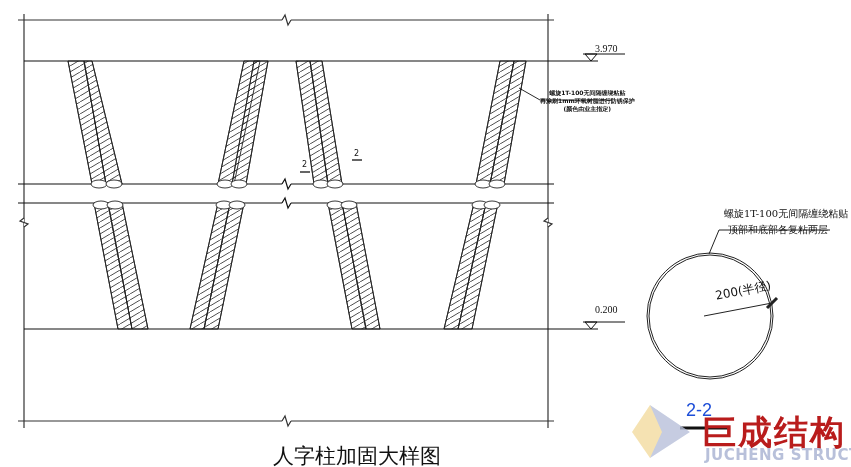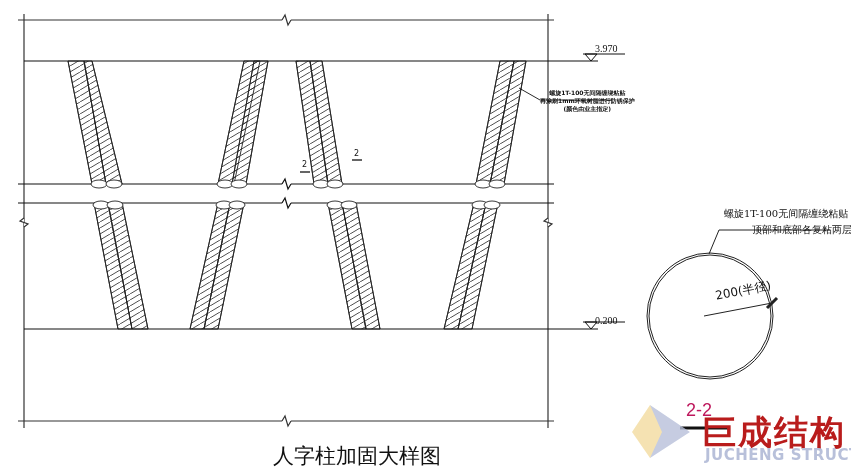--- a/index.html
+++ b/index.html
@@ -4,21 +4,21 @@
 <style>
   html, body { margin:0; padding:0; background:#ffffff; }
   body { width:851px; height:467px; position:relative; overflow:hidden;
          font-family: "DejaVu Sans", "Liberation Sans", sans-serif; }
   #drawing { position:absolute; left:0; top:0; }
   .lbl { position:absolute; color:#111; white-space:nowrap; }
   .elev { font-size:10px; font-family:Liberation Serif, serif; }
   .note-small { font-size:6px; line-height:8px; font-weight:bold; text-align:center; }
   .note-mid { font-size:10px; line-height:15px; font-family:"DejaVu Serif", serif; }
   .title { font-size:21px; font-family:"DejaVu Sans", sans-serif; color:#111;margin-top:11px; }
-  .section { font-size:18px; font-family:"Liberation Sans", sans-serif; color:#be185d; }
+  .section { font-size:18px; font-family:"Liberation Sans", sans-serif; color:#1d4ed8; }
   .wm-cn { font-size:34px; font-weight:bold; color:#b91c1c; letter-spacing:2px; font-family:Liberation Serif, serif; }
   .wm-en { font-size:15px; font-weight:bold; color:#b8c0da; letter-spacing:0.5px; font-family:"DejaVu Sans", sans-serif; }
 </style>
 </head>
 <body>
 
 <svg id="drawing" width="851" height="467" viewBox="0 0 851 467" xmlns="http://www.w3.org/2000/svg">
   <defs>
     <pattern id="spiral" patternUnits="userSpaceOnUse" width="10" height="6">
       <path d="M0,6 L10,0" stroke="#222" stroke-width="0.8"></path>
@@ -167,33 +167,33 @@
     <line x1="680" y1="428" x2="730" y2="428" stroke-width="3"></line>
   </g>
 
   <g opacity="0.8">
     <polygon points="632,432 650,405 668,432 650,458" fill="#f3dca0"></polygon>
     <polygon points="650,405 690,432 650,458 662,432" fill="#b8c0da"></polygon>
   </g>
 </svg>
 
 <div class="lbl elev" style="left:595px; top:43px;">3.970</div>
-<div class="lbl elev" style="left:595px; top:315px;text-align:right;">0.200</div>
+<div class="lbl elev" style="left:595px; top:304px;text-align:right;">0.200</div>
 
 <div class="lbl note-small" style="left:540px; top:89px;">
   <div>螺旋1T-100无间隔缠绕粘贴</div>
   <div>再涂刷1mm环氧树脂进行防锈保护</div>
   <div>(颜色由业主指定)</div>
 </div>
 
 <div class="lbl" style="left:302px; top:160px; font-size:8px;">2</div>
 <div class="lbl" style="left:354px; top:149px; font-size:8px;">2</div>
 
 <div class="lbl note-mid" style="left:724px; top:206px;">螺旋1T-100无间隔缠绕粘贴</div>
-<div class="lbl note-mid" style="left:752px; top:222px;">顶部和底部各复粘两层</div>
+<div class="lbl note-mid" style="left:728px; top:222px;">顶部和底部各复粘两层</div>
 <div class="lbl" style="left:714px; top:288px; font-size:12px; transform:rotate(-11deg); transform-origin:left top; font-family:'DejaVu Sans', sans-serif;">200(半径)</div>
 
 <div class="lbl wm-cn" style="left:702px; top:410px;">巨成结构</div>
 <div class="lbl wm-en" style="left:705px; top:446px;">JUCHENG STRUCTURE</div>
 
 <div class="lbl section" style="left:686px; top:400px;">2-2</div>
 
 <div class="lbl title" style="left:273px; top:431px;">人字柱加固大样图</div>
 
 </body></html>

